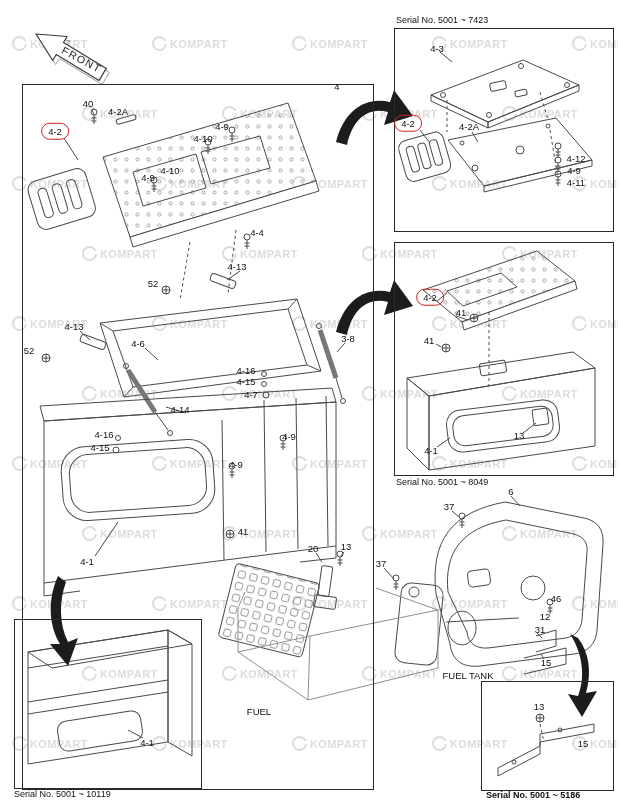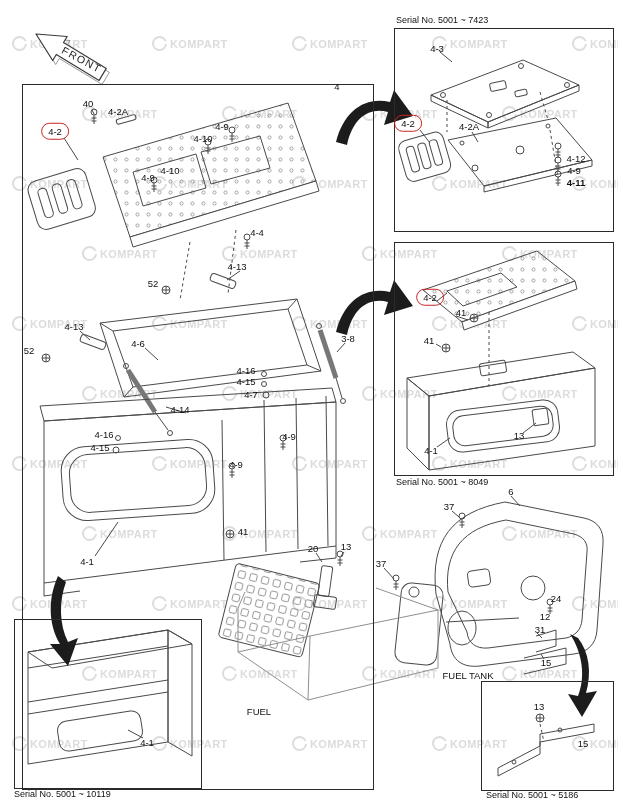--- a/index.html
+++ b/index.html
@@ -469,21 +469,21 @@
 </svg>
 
 <div class="panel" style="left:22px;top:84px;width:350px;height:704px;"></div>
 <div class="panel" style="left:394px;top:28px;width:218px;height:202px;"></div>
 <div class="panel" style="left:394px;top:242px;width:218px;height:232px;"></div>
 <div class="panel" style="left:14px;top:619px;width:186px;height:168px;"></div>
 <div class="panel" style="left:481px;top:681px;width:131px;height:108px;"></div>
 
 <div class="serial" style="left:396px;top:15px;">Serial No. 5001 ~ 7423</div>
 <div class="serial" style="left:396px;top:477px;">Serial No. 5001 ~ 8049</div>
-<div class="serial" style="left:486px;top:790px;">Serial No. 5001 ~ 5186</div>
+<div class="serial" style="left:486px;top:790px;font-weight:bold;">Serial No. 5001 ~ 5186</div>
 <div class="serial" style="left:14px;top:789px;">Serial No. 5001 ~ 10119</div>
 
 <div class="layer">
     <span class="plabel" style="left: 337px; top: 87px;">4</span>
     <span class="plabel" style="left: 88px; top: 104px;">40</span>
     <span class="plabel" style="left: 118px; top: 112px;">4-2A</span>
     <span class="plabel hl" style="left: 55px; top: 131px;">4-2</span>
     <span class="plabel" style="left: 222px; top: 127px;">4-9</span>
     <span class="plabel" style="left: 203px; top: 139px;">4-10</span>
     <span class="plabel" style="left: 170px; top: 171px;">4-10</span>
@@ -507,29 +507,29 @@
     <span class="plabel" style="left: 87px; top: 562px;">4-1</span>
     <span class="plabel" style="left: 313px; top: 549px;">20</span>
     <span class="plabel" style="left: 346px; top: 547px;">13</span>
     <span class="plabel" style="left: 381px; top: 564px;">37</span>
     <span class="plabel" style="left: 259px; top: 712px;">FUEL</span>
     <span class="plabel" style="left: 437px; top: 49px;">4-3</span>
     <span class="plabel hl" style="left: 408px; top: 123px;">4-2</span>
     <span class="plabel" style="left: 469px; top: 127px;">4-2A</span>
     <span class="plabel" style="left: 576px; top: 159px;">4-12</span>
     <span class="plabel" style="left: 574px; top: 171px;">4-9</span>
-    <span class="plabel" style="left: 576px; top: 183px; font-weight: bold;">4-11</span>
+    <span class="plabel" style="left: 576px; top: 183px;">4-11</span>
     <span class="plabel hl" style="left: 430px; top: 297px;">4-2</span>
     <span class="plabel" style="left: 461px; top: 313px;">41</span>
     <span class="plabel" style="left: 429px; top: 341px;">41</span>
     <span class="plabel" style="left: 519px; top: 436px;">13</span>
     <span class="plabel" style="left: 431px; top: 451px;">4-1</span>
     <span class="plabel" style="left: 511px; top: 492px;">6</span>
     <span class="plabel" style="left: 449px; top: 507px;">37</span>
-    <span class="plabel" style="left: 556px; top: 599px;">24</span>
+    <span class="plabel" style="left: 556px; top: 599px;">46</span>
     <span class="plabel" style="left: 545px; top: 617px;">12</span>
     <span class="plabel" style="left: 540px; top: 630px;">31</span>
     <span class="plabel" style="left: 546px; top: 663px;">15</span>
     <span class="plabel" style="left: 468px; top: 676px;">FUEL TANK</span>
     <span class="plabel" style="left: 539px; top: 707px;">13</span>
     <span class="plabel" style="left: 583px; top: 744px;">15</span>
     <span class="plabel" style="left: 147px; top: 743px;">4-1</span>
   </div>
 
 </body></html>

